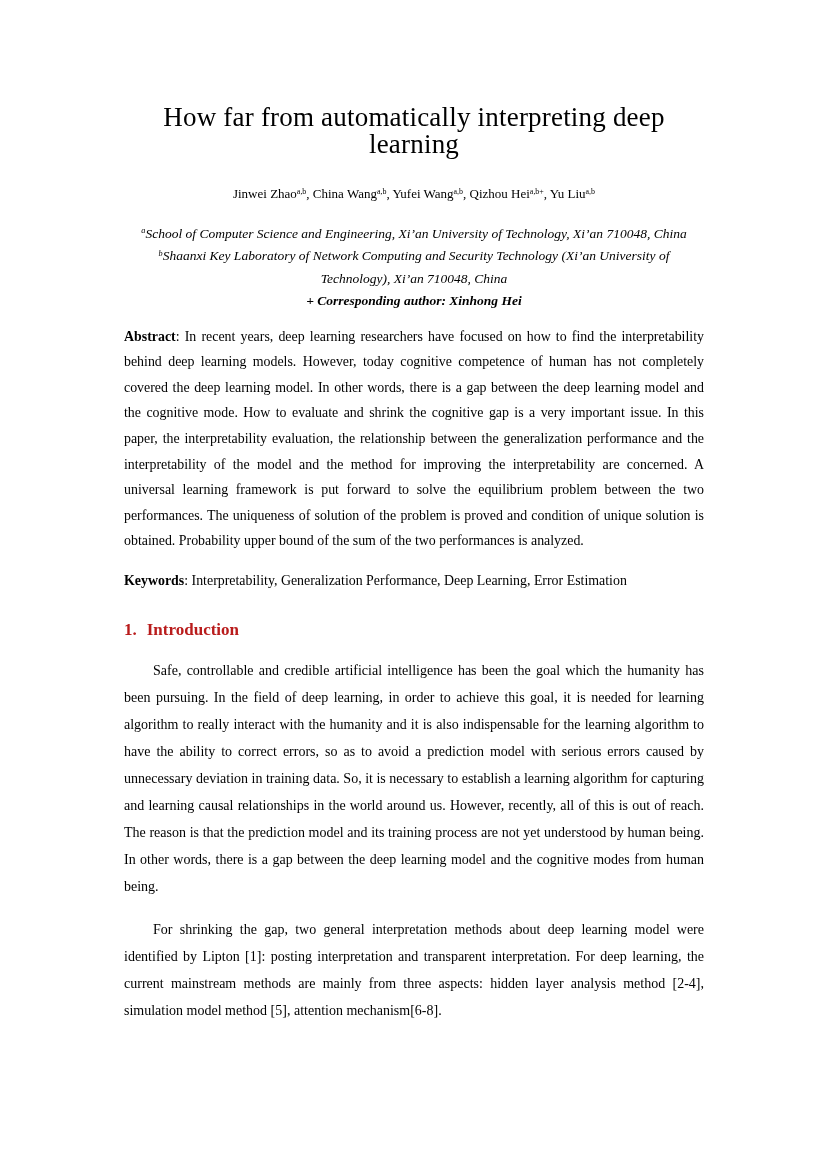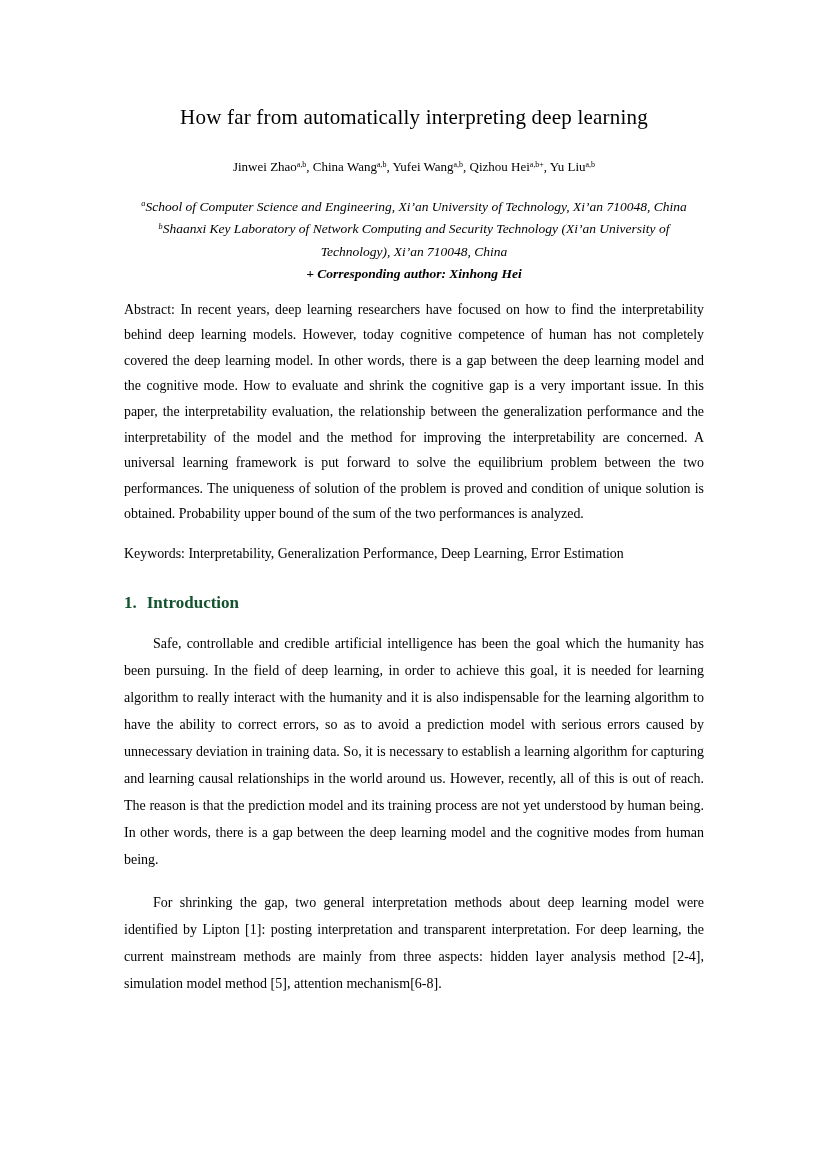--- a/index.html
+++ b/index.html
@@ -11,21 +11,21 @@
     width: 828px;
     height: 1171px;
     box-sizing: border-box;
     background: #ffffff;
     padding: 104px 124px 0 124px;
     font-family: "Liberation Serif", serif;
     color: #000000;
     overflow: hidden;
   }
   .title {
-    font-size: 21px;
+    font-size: 27px;
     font-weight: normal;
     text-align: center;
     margin: 0;
     line-height: 27px;
     letter-spacing: 0.2px;
   }
   .authors {
     text-align: center;
     font-size: 13px;
     margin: 27px 0 0 0;
@@ -59,34 +59,34 @@
   }
   .keywords-p {
     margin: 14px 0 16px 0;
     font-size: 13.9px;
     line-height: 25.6px;
   }
   .section-heading {
     margin: 25px 0 0 0;
     font-size: 17px;
     font-weight: bold;
-    color: #14532d;
+    color: #b91c1c;
     line-height: 22px;
   }
   .section-heading .h-num {
     margin-right: 10px;
   }
   .body-p {
     margin: 16px 0 0 0;
     font-size: 14px;
     line-height: 27px;
     text-align: justify;
     text-indent: 29px;
   }
-  b { font-weight: normal; }
+  b { font-weight: bold; }
 </style>
 </head>
 <body>
 
 <div class="page">
 
   <h1 class="title">How far from automatically interpreting deep learning</h1>
 
   <p class="authors">
     <span><span>Jinwei Zhao</span><sup>a,b</sup><span>, </span></span><span><span>China Wang</span><sup>a,b</sup><span>, </span></span><span><span>Yufei Wang</span><sup>a,b</sup><span>, </span></span><span><span>Qizhou Hei</span><sup>a,b+</sup><span>, </span></span><span><span>Yu Liu</span><sup>a,b</sup></span>

